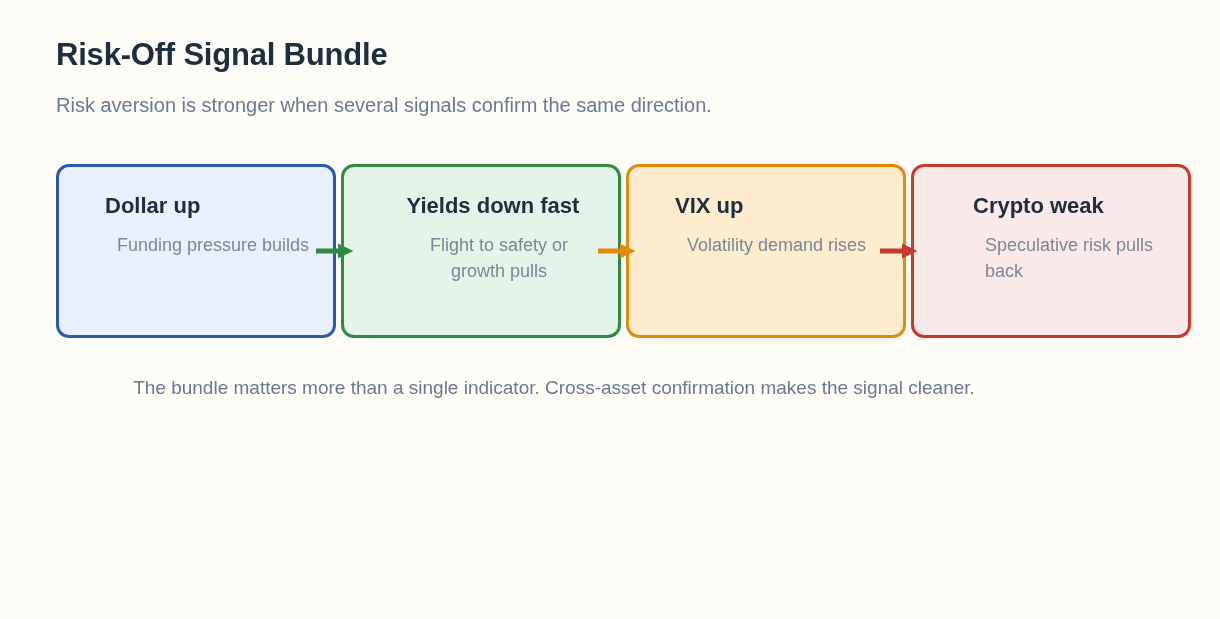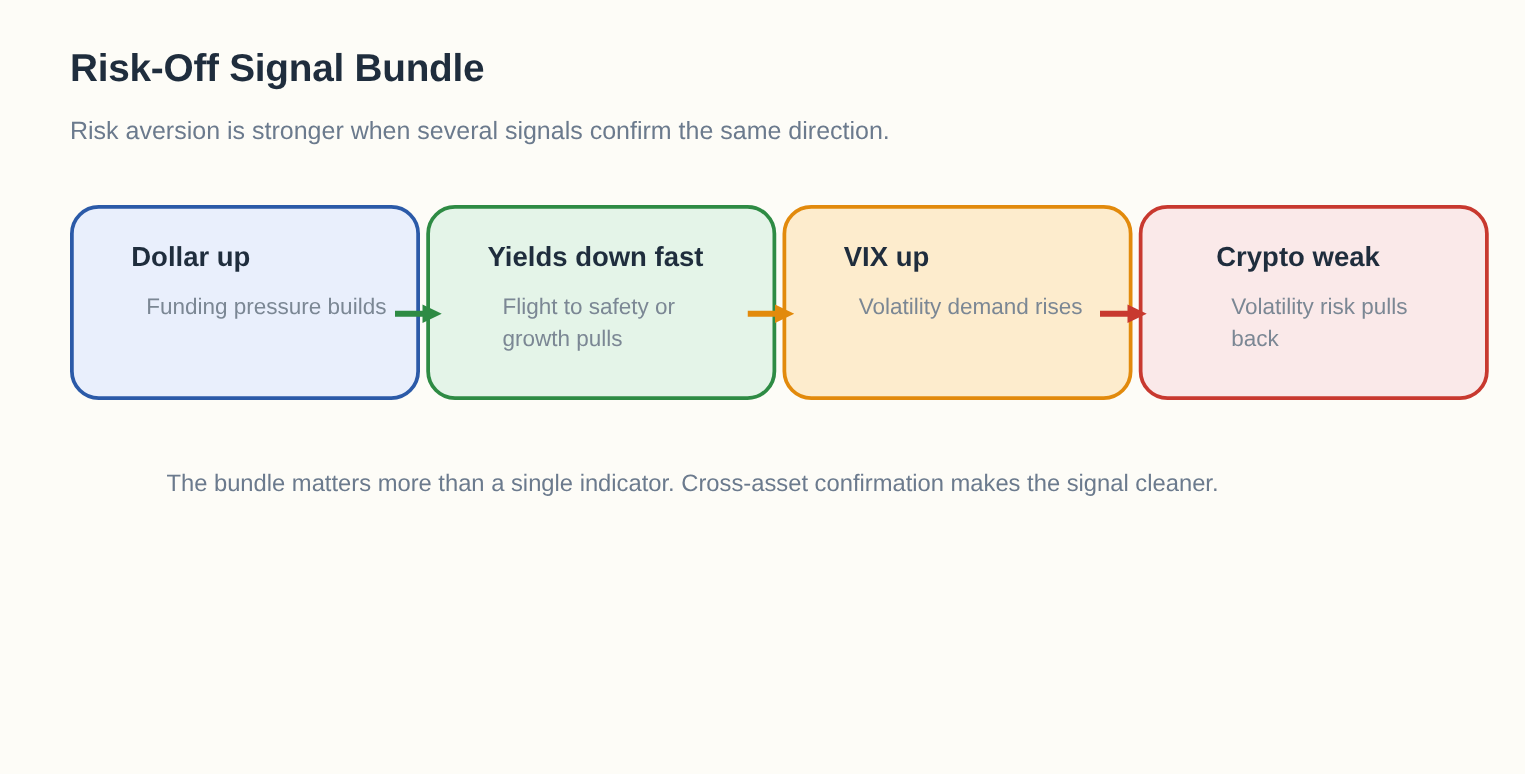--- a/index.html
+++ b/index.html
@@ -53,22 +53,22 @@
     width: 1108px;
     height: 174px;
     display: flex;
     align-items: stretch;
   }
 
   .card {
     position: relative;
     box-sizing: border-box;
     width: 280px;
-    height: 156px;
-    border-radius: 23px;
+    height: 174px;
+    border-radius: 13px;
     border: 3px solid #c2410c;
     background: #e9effc;
     padding: 26px 22px 0 46px;
     flex: 0 0 auto;
   }
   .card + .card { margin-left: 5px; }
 
   .card-title {
     margin: 0;
     font-size: 22px;
@@ -81,21 +81,21 @@
     margin: 13px 0 0 12px;
     font-size: 18px;
     font-weight: normal;
     color: #7b8794;
     line-height: 1.45;
     max-width: 200px;
   }
 
   
   .card.c-blue   { border-color: #2b5aa8; background: #e9effc; }
-  .card.c-green  { border-color: #2e8b44; background: #e4f4e8; }
+  .card.c-green  { border-color: #2e8b44; background: #e4f4e8; text-align: center; }
   .card.c-orange { border-color: #e28a0c; background: #fdeccd; }
   .card.c-red    { border-color: #c8392f; background: #fae9e9; }
 
   .card.c-blue   { padding-left: 46px; }
   .card.c-green  { padding-left: 46px; }
   .card.c-orange { padding-left: 46px; }
   .card.c-red    { padding-left: 59px; }
 
   
   .arrow {
@@ -146,21 +146,21 @@
       <p class="card-desc">Flight to safety or growth pulls</p>
     </div>
 
     <div class="card c-orange">
       <h2 class="card-title">VIX up</h2>
       <p class="card-desc">Volatility demand rises</p>
     </div>
 
     <div class="card c-red">
       <h2 class="card-title">Crypto weak</h2>
-      <p class="card-desc">Volatility risk pulls back</p>
+      <p class="card-desc">Speculative risk pulls back</p>
     </div>
 
   </div>
 
   <div class="arrow arrow-1">
     <svg viewBox="0 0 38 16" xmlns="http://www.w3.org/2000/svg">
       <path d="M0 5.6 H22 V0.6 L37.4 8 L22 15.4 V10.4 H0 Z" fill="#2e8b44"></path>
     </svg>
   </div>
 

